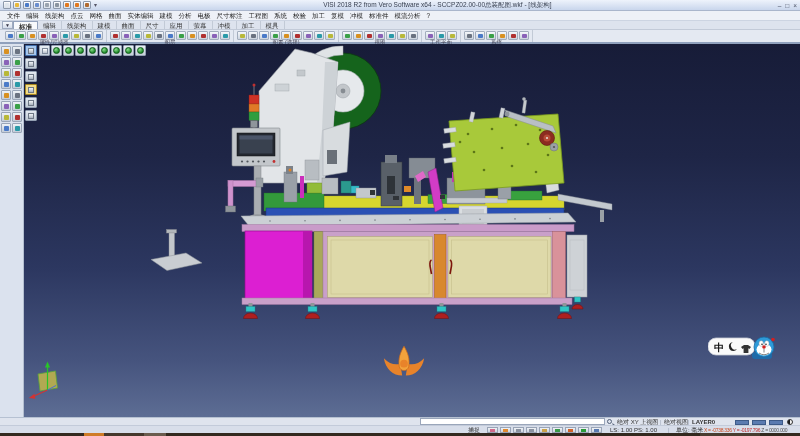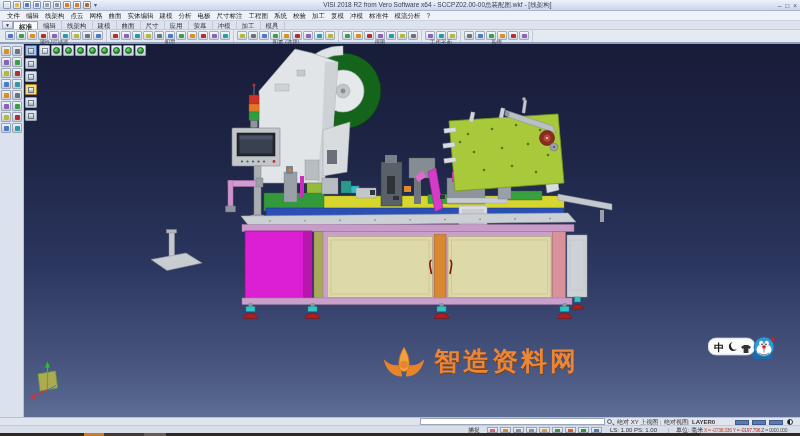--- a/index.html
+++ b/index.html
@@ -637,21 +637,20 @@
           </span>
         </div>
 
       <div class="watermark">
         <svg width="44" height="38" viewBox="0 0 48 40">
           <path d="M22,37 C12,37 4,30 2,18 C8,24 14,26 20,24 Z" fill="#e8832a"></path>
           <path d="M26,37 C36,37 44,30 46,18 C40,24 34,26 28,24 Z" fill="#e8832a"></path>
           <path d="M24,5 C20,12 17.5,18 18.8,27 C19.8,33 28.2,33 29.2,27 C30.5,18 28,12 24,5 Z" fill="#f2a23c" stroke="#c96a1a" stroke-width="0.8"></path>
           <circle cx="24" cy="24" r="4.2" fill="#e8832a"></circle>
         </svg>
-        <span class="wm-text" style="color: rgb(234, 134, 56);">智造资料网</span>
       </div>
 
       <div class="ime">
         <svg width="68" height="30" viewBox="0 0 68 30">
           <rect x="44" y="18" width="20" height="7" rx="3" fill="#1f6aa8"></rect>
           <rect x="0" y="4" width="47" height="17" rx="8" fill="#fafafa" stroke="#c8ccd4" stroke-width="0.8"></rect>
           <text x="6" y="16.5" font-size="10" font-weight="bold" fill="#111">中</text>
           <path d="M25,8 a4.5,4.5 0 1 0 4,7 a3.8,3.8 0 1 1 -4,-7 z" fill="#222"></path>
           <path d="M33,13 l3,-2 h4 l3,2 -1.6,2 -1,-0.8 v4.8 h-4.8 v-4.8 l-1,0.8 z" fill="#333"></path>
           <g>

